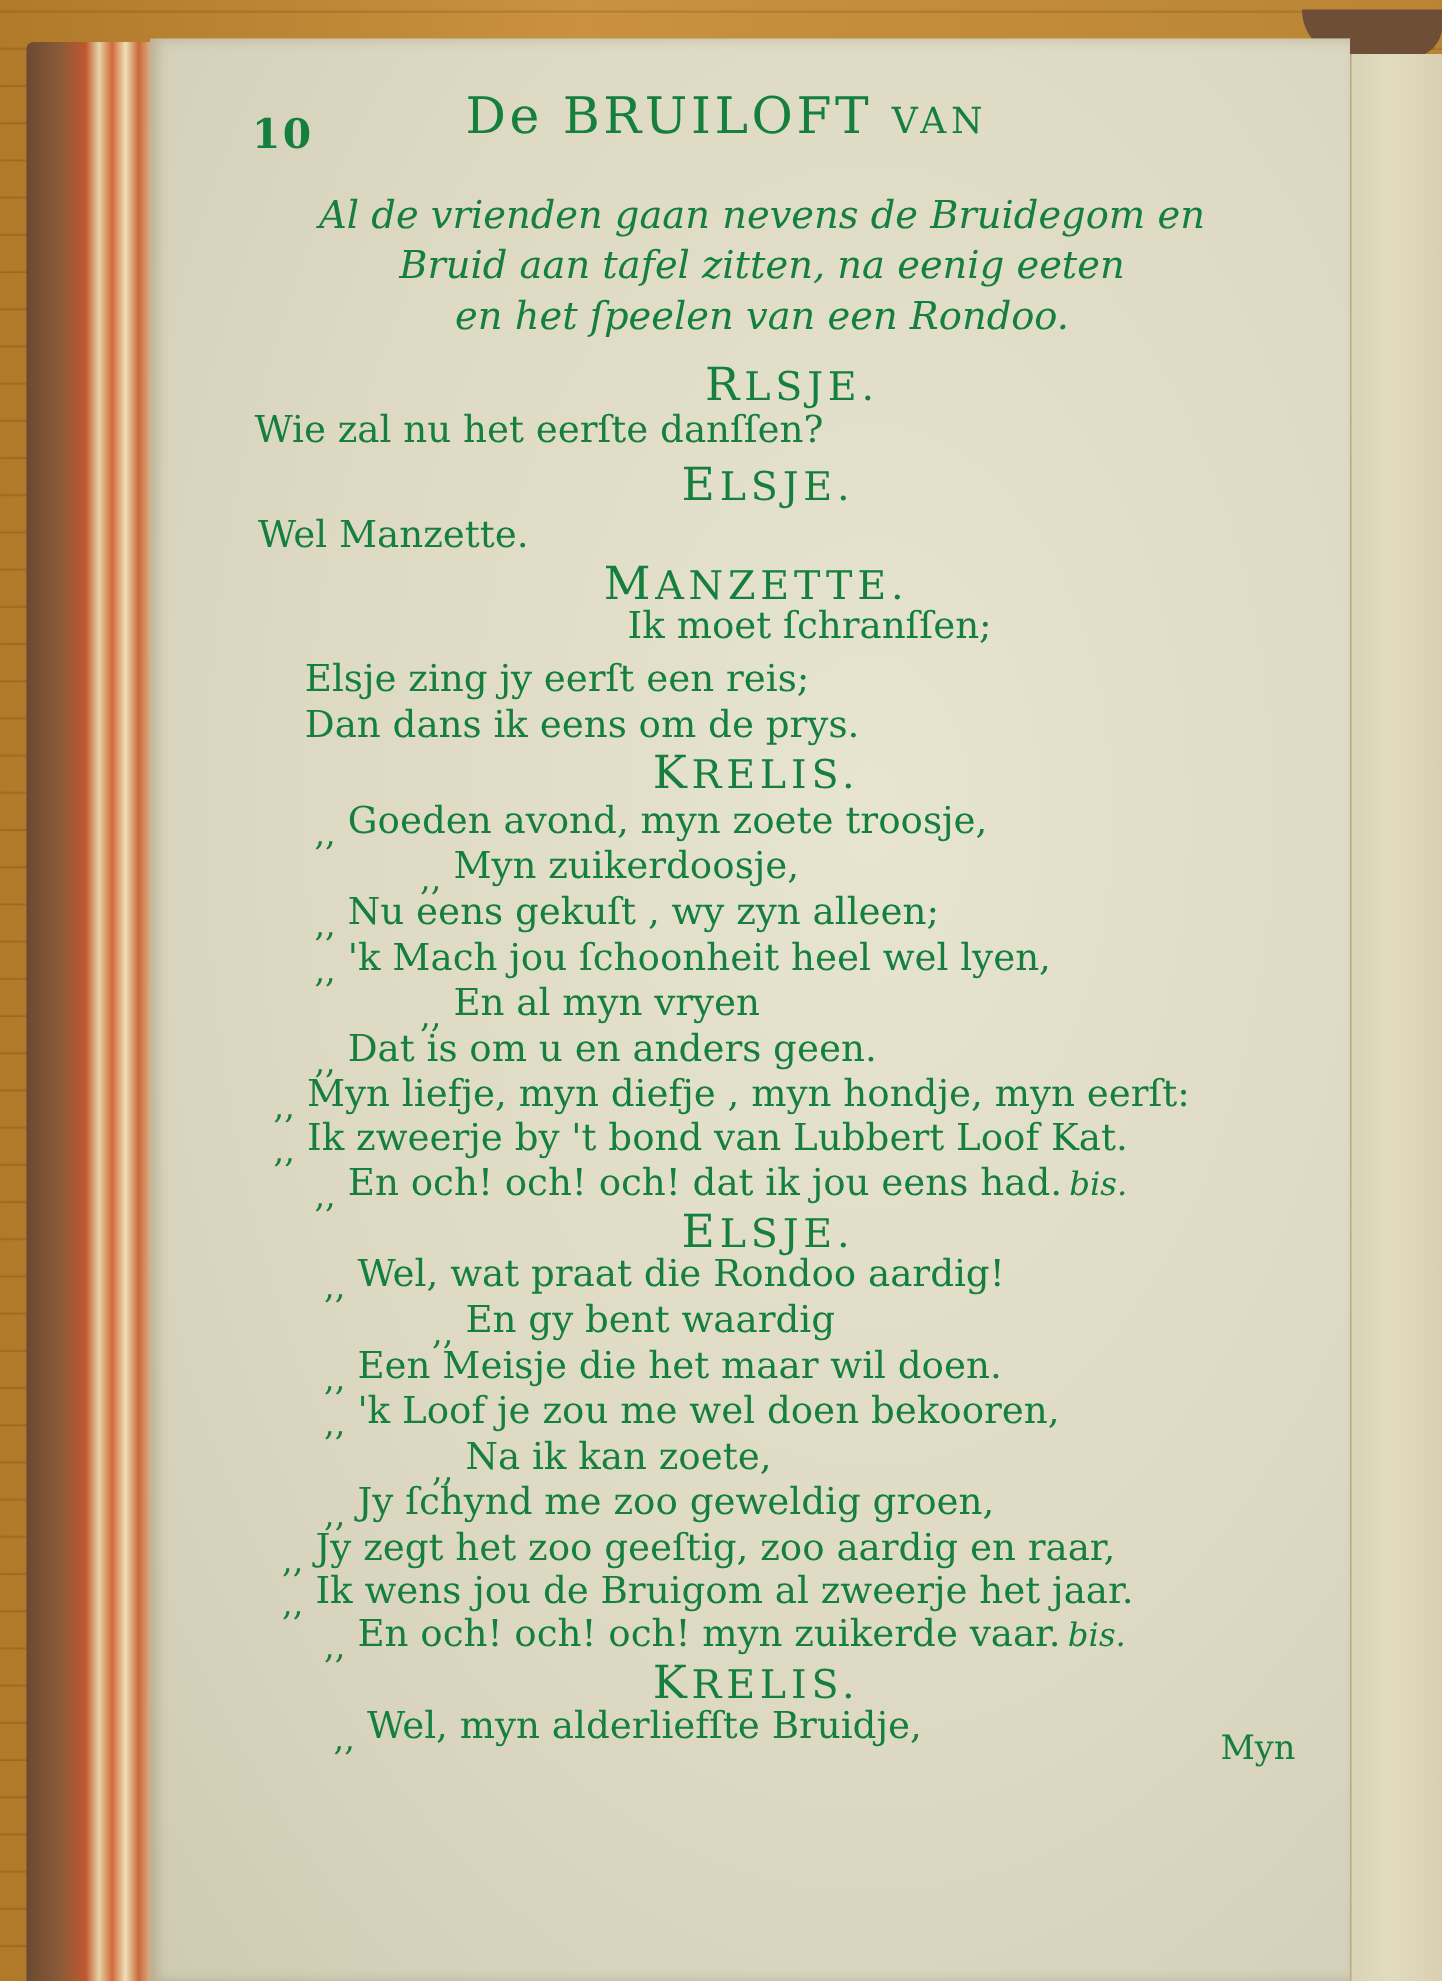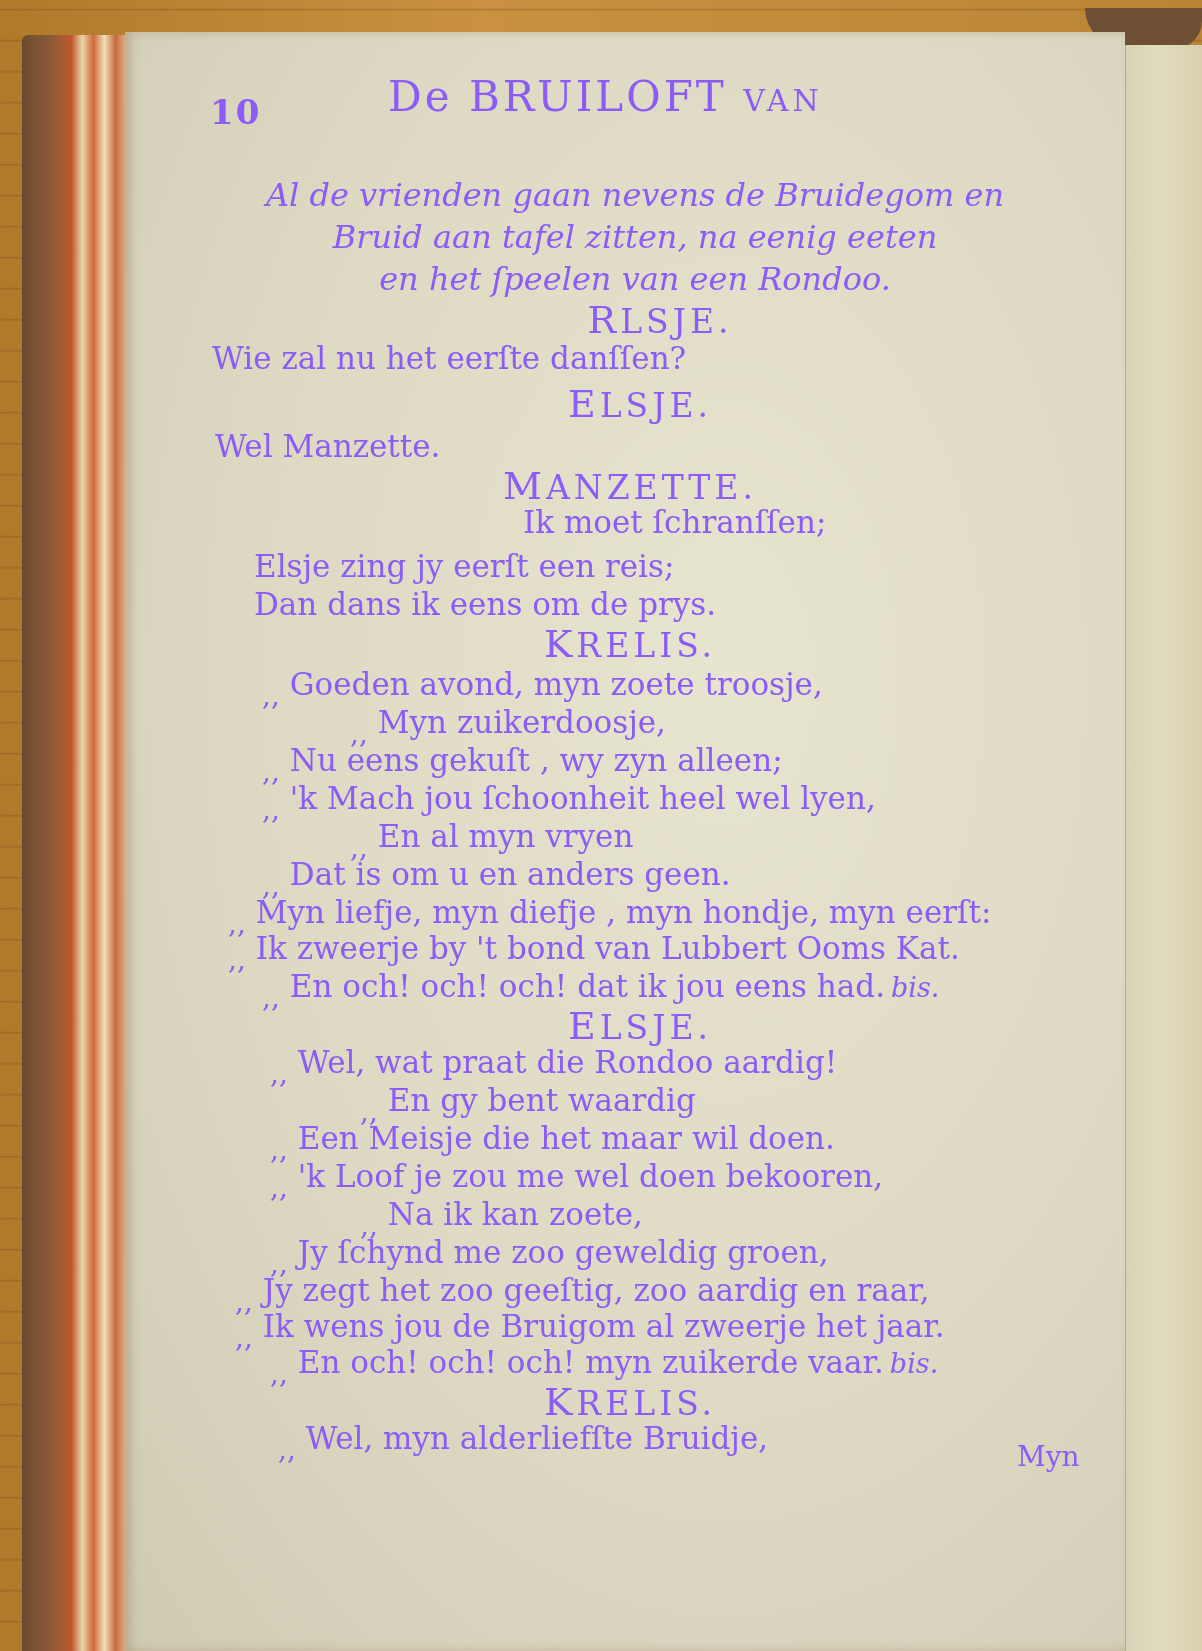--- a/index.html
+++ b/index.html
@@ -24,25 +24,25 @@
   .page {
     position:absolute; left:125px; top:32px; width:1000px; height:1619px;
     background: radial-gradient(ellipse at 60% 40%, #e7e4cf 0%, #ddd9c3 55%, #cfcbb3 100%);
     box-shadow: inset 6px 0 10px rgba(120,80,40,0.25);
   }
   .right-page-edge {
     position:absolute; left:1125px; top:45px; width:77px; height:1606px;
     background: linear-gradient(90deg, #d8d2b6 0%, #e2dcbf 40%, #d9cfb0 100%);
     border-left:1px solid #b8a888;
   }
-  .text { position:absolute; color:#8b5cf6; white-space:nowrap; }
+  .text { position:absolute; color:#15803d; white-space:nowrap; }
   .page-number { left:210px; top:92px; font-size:34px; font-weight:bold; letter-spacing:2px; }
   .running-head { left:388px; top:72px; font-size:42px; letter-spacing:3px; }
   .running-head .sc { font-size:30px; letter-spacing:4px; }
-  .stage { font-style:italic; font-size:32px; text-align:center; left:250px; width:770px;margin-top:16px; }
+  .stage { font-style:italic; font-size:32px; text-align:center; left:250px; width:770px; }
   .speaker { font-size:33px; letter-spacing:4px; text-align:center; left:350px; width:620px; }
   .speaker .first { font-size:38px; }
   .line { font-size:31px; }
   .quote { display:inline-block; font-size:28px; margin-right:10px; position:relative; top:10px; }
   .bis { font-style:italic; font-size:27px; margin-left:6px; }
   .catchword { left:1017px; top:1440px; font-size:28px; }
 </style>
 </head>
 <body>
 
@@ -82,21 +82,21 @@
 <div class="text speaker" style="top:622px; left:320px">
   <span class="first">K</span><span>RELIS.</span>
 </div>
 <div class="text line" style="left:262px; top:666px"><span class="quote">,,</span><span>Goeden avond, myn zoete troosje,</span></div>
 <div class="text line" style="left:350px; top:704px"><span class="quote">,,</span><span>Myn zuikerdoosje,</span></div>
 <div class="text line" style="left:262px; top:742px"><span class="quote">,,</span><span>Nu eens gekuſt , wy zyn alleen;</span></div>
 <div class="text line" style="left:262px; top:780px"><span class="quote">,,</span><span>'k Mach jou ſchoonheit heel wel lyen,</span></div>
 <div class="text line" style="left:350px; top:818px"><span class="quote">,,</span><span>En al myn vryen</span></div>
 <div class="text line" style="left:262px; top:856px"><span class="quote">,,</span><span>Dat is om u en anders geen.</span></div>
 <div class="text line" style="left:228px; top:894px"><span class="quote">,,</span><span>Myn liefje, myn diefje , myn hondje, myn eerſt:</span></div>
-<div class="text line" style="left:228px; top:930px"><span class="quote">,,</span><span>Ik zweerje by 't bond van Lubbert Ooms Kat.</span></div>
+<div class="text line" style="left:228px; top:930px"><span class="quote">,,</span><span>Ik zweerje by 't bond van Lubbert Loof Kat.</span></div>
 <div class="text line" style="left:262px; top:968px"><span class="quote">,,</span><span>En och! och! och! dat ik jou eens had.</span><span class="bis">bis.</span></div>
 
 <div class="text speaker" style="top:1004px; left:330px">
   <span class="first">E</span><span>LSJE.</span>
 </div>
 <div class="text line" style="left:270px; top:1044px"><span class="quote">,,</span><span>Wel, wat praat die Rondoo aardig!</span></div>
 <div class="text line" style="left:360px; top:1082px"><span class="quote">,,</span><span>En gy bent waardig</span></div>
 <div class="text line" style="left:270px; top:1120px"><span class="quote">,,</span><span>Een Meisje die het maar wil doen.</span></div>
 <div class="text line" style="left:270px; top:1158px"><span class="quote">,,</span><span>'k Loof je zou me wel doen bekooren,</span></div>
 <div class="text line" style="left:360px; top:1196px"><span class="quote">,,</span><span>Na ik kan zoete,</span></div>

